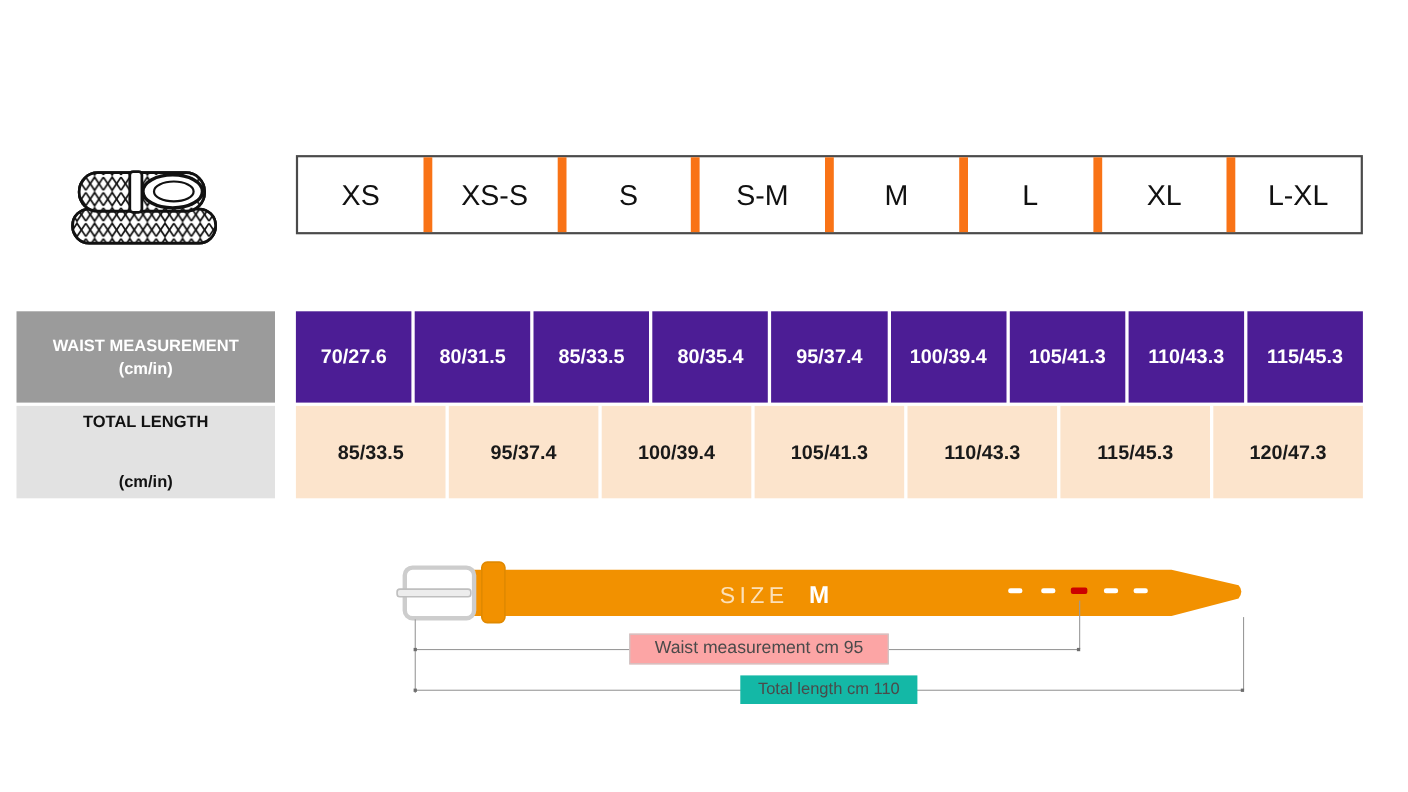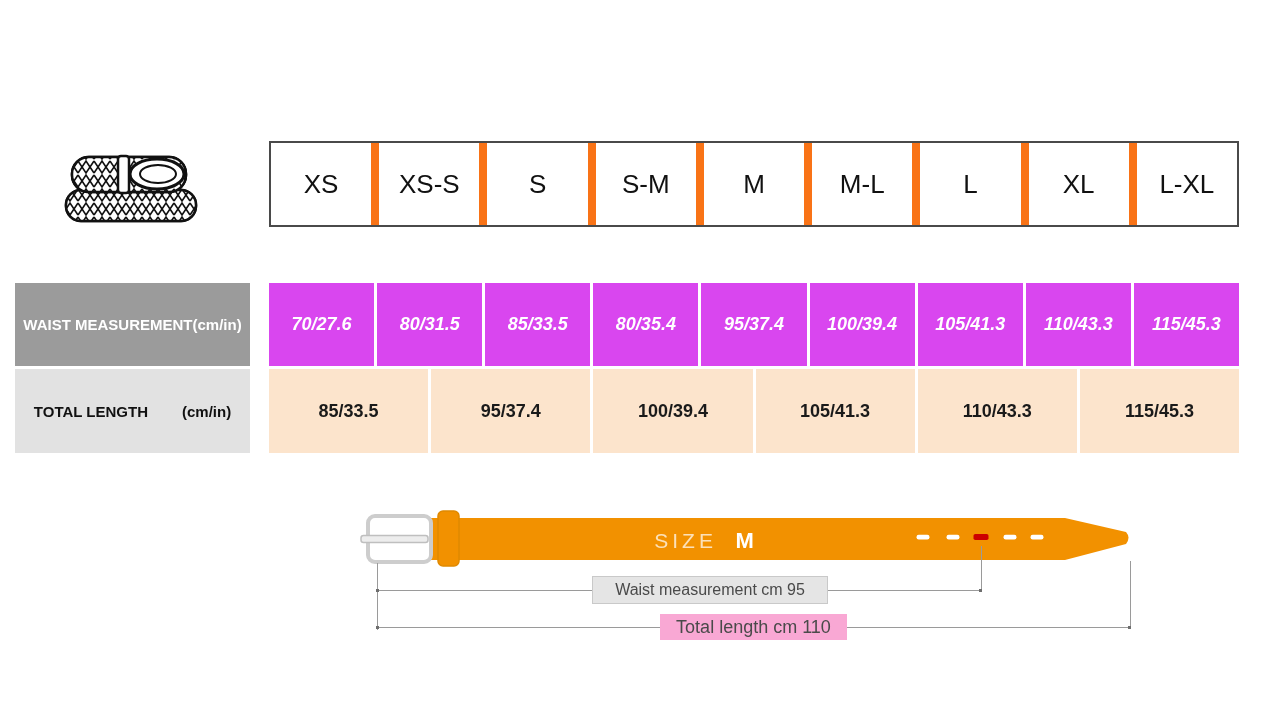--- a/index.html
+++ b/index.html
@@ -4,74 +4,74 @@
 <style>
   html,body{margin:0;padding:0;}
   body{
     width:1280px;height:720px;position:relative;background:#ffffff;
     font-family:"Liberation Sans", sans-serif;color:#1a1a1a;overflow:hidden;
   }
   
   .belt-illustration{position:absolute;left:62px;top:146px;width:142px;height:90px;}
   
   .size-header{
-    position:absolute;left:269px;top:141px;width:970px;height:86px;
+    position:absolute;left:269px;top:141px;width:970px;height:72px;
     display:flex;border:2px solid #4a4a4a;box-sizing:border-box;background:#fff;
   }
   .size-header .cell{
     flex:1;display:flex;align-items:center;justify-content:center;
     font-size:26px;color:#111;border-left:8px solid #f97316;box-sizing:border-box;
   }
   .size-header .cell:first-child{border-left:none;}
   
   .row-label{
     position:absolute;left:15px;width:235px;box-sizing:border-box;
-    display:flex;flex-direction:row;align-items:center;justify-content:center;
+    display:flex;flex-direction:column;align-items:center;justify-content:center;
     font-weight:bold;font-size:15px;line-height:1.4;text-align:center;
   }
   .row-label.waist{top:283px;height:83px;background:#9b9b9b;color:#ffffff;}
   .row-label.length{top:369px;height:84px;background:#e2e2e2;color:#111111;gap:34px;}
   .data-row{
     position:absolute;left:269px;width:970px;display:flex;gap:3px;box-sizing:border-box;
   }
   .data-row.waist{top:283px;height:83px;}
   .data-row.length{top:369px;height:84px;}
   .data-row .cell{
     flex:1;display:flex;align-items:center;justify-content:center;
     font-weight:bold;font-size:18px;
   }
-  .data-row.waist .cell{background:#d946ef;color:#ffffff;font-style:italic;}
+  .data-row.waist .cell{background:#4c1d95;color:#ffffff;}
   .data-row.length .cell{background:#fce4cc;color:#1a1a1a;}
   
   .belt-diagram-svg{position:absolute;left:360px;top:505px;width:780px;height:65px;}
   .size-text{
     position:absolute;left:500px;top:527px;width:380px;height:28px;
     text-align:center;line-height:28px;pointer-events:none;
   }
   .size-text .size-word{color:rgba(255,255,255,0.72);font-size:21px;letter-spacing:4px;margin-left:28px;}
   .size-text .size-val{color:#ffffff;font-size:22px;font-weight:bold;margin-left:14px;}
   .vline{position:absolute;width:1px;background:#9a9a9a;}
   .vline.buckle{left:377px;top:563px;height:67px;}
   .vline.hole{left:981px;top:546px;height:44px;}
   .vline.tip{left:1130px;top:561px;height:66px;}
   .hline{position:absolute;height:1px;background:#9a9a9a;}
   .hline.waist{left:377px;top:590px;width:604px;}
   .hline.total{left:377px;top:627px;width:753px;}
   .dot{position:absolute;width:3px;height:3px;background:#6e6e6e;}
   .waist-box{
-    position:absolute;left:592px;top:576px;width:236px;height:28px;
-    background:#e5e5e5;border:1px solid #c9c9c9;box-sizing:border-box;
+    position:absolute;left:572px;top:576px;width:236px;height:28px;
+    background:#fca5a5;border:1px solid #c9c9c9;box-sizing:border-box;
     text-align:center;line-height:26px;font-size:16px;color:#4a4a4a;
   }
   .total-label-wrap{
     position:absolute;left:377px;top:614px;width:753px;text-align:center;
   }
   .total-label-wrap span{
-    display:inline-block;background:#f9a8d4;padding:0 16px;
-    font-size:18px;color:#4a4a4a;line-height:26px;
+    display:inline-block;background:#14b8a6;padding:0 16px;
+    font-size:15px;color:#4a4a4a;line-height:26px;
   }
 </style>
 </head>
 <body>
 
 <div class="belt-illustration">
   <svg width="142" height="90" viewBox="0 0 142 90" xmlns="http://www.w3.org/2000/svg">
     <defs>
       <pattern id="braid" width="16" height="14" patternUnits="userSpaceOnUse">
         <rect width="16" height="14" fill="#ffffff"></rect>
@@ -92,21 +92,20 @@
     <ellipse cx="96" cy="28" rx="18" ry="9" fill="#ffffff" stroke="#111" stroke-width="2"></ellipse>
   </svg>
 </div>
 
 <div class="size-header">
   <div class="cell">XS</div>
   <div class="cell">XS-S</div>
   <div class="cell">S</div>
   <div class="cell">S-M</div>
   <div class="cell">M</div>
-  <div class="cell">M-L</div>
   <div class="cell">L</div>
   <div class="cell">XL</div>
   <div class="cell">L-XL</div>
 </div>
 
 <div class="row-label waist">
   <span>WAIST MEASUREMENT</span>
   <span>(cm/in)</span>
 </div>
 <div class="data-row waist">
@@ -125,20 +124,21 @@
   <span>TOTAL LENGTH</span>
   <span>(cm/in)</span>
 </div>
 <div class="data-row length">
   <div class="cell">85/33.5</div>
   <div class="cell">95/37.4</div>
   <div class="cell">100/39.4</div>
   <div class="cell">105/41.3</div>
   <div class="cell">110/43.3</div>
   <div class="cell">115/45.3</div>
+  <div class="cell">120/47.3</div>
 </div>
 
 <div class="belt-diagram-svg">
   <svg width="780" height="65" viewBox="0 0 780 65" xmlns="http://www.w3.org/2000/svg">
 
     <path d="M68,13 H705 L766,27 Q771,32.5 766,39 L705,55 H68 Z" fill="#F29100"></path>
 
     <rect x="8" y="11" width="63" height="46" rx="7" fill="#ffffff" stroke="#cdcdcd" stroke-width="4"></rect>
 
     <rect x="1" y="30.5" width="67" height="7" rx="2.5" fill="#ededed" stroke="#bfbfbf" stroke-width="1.5"></rect>

